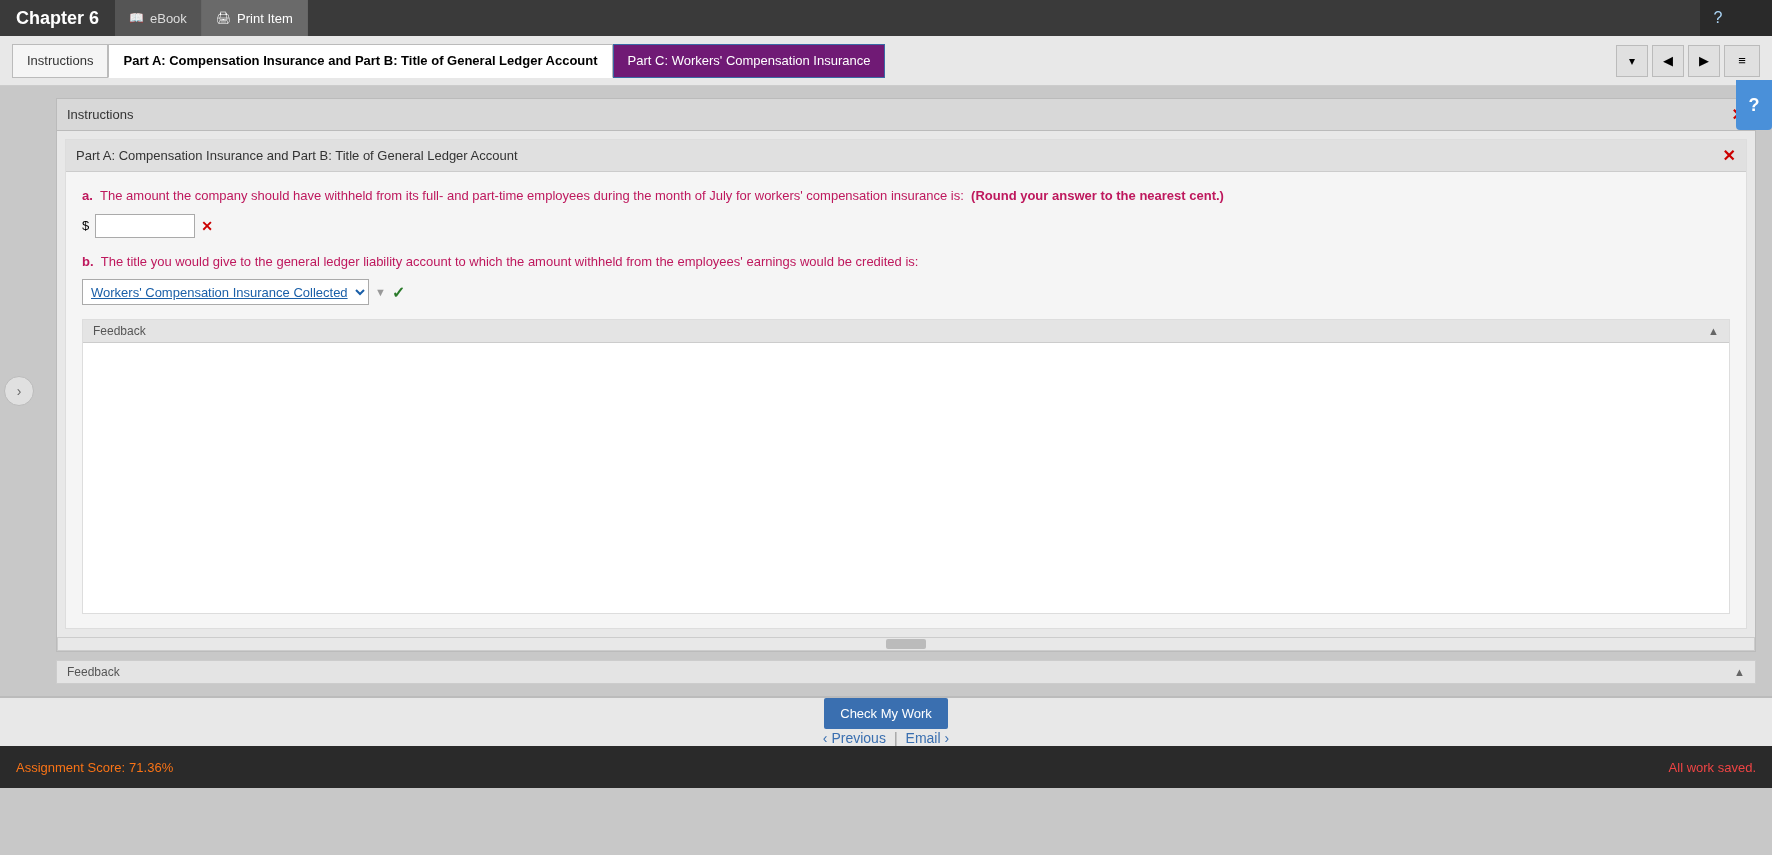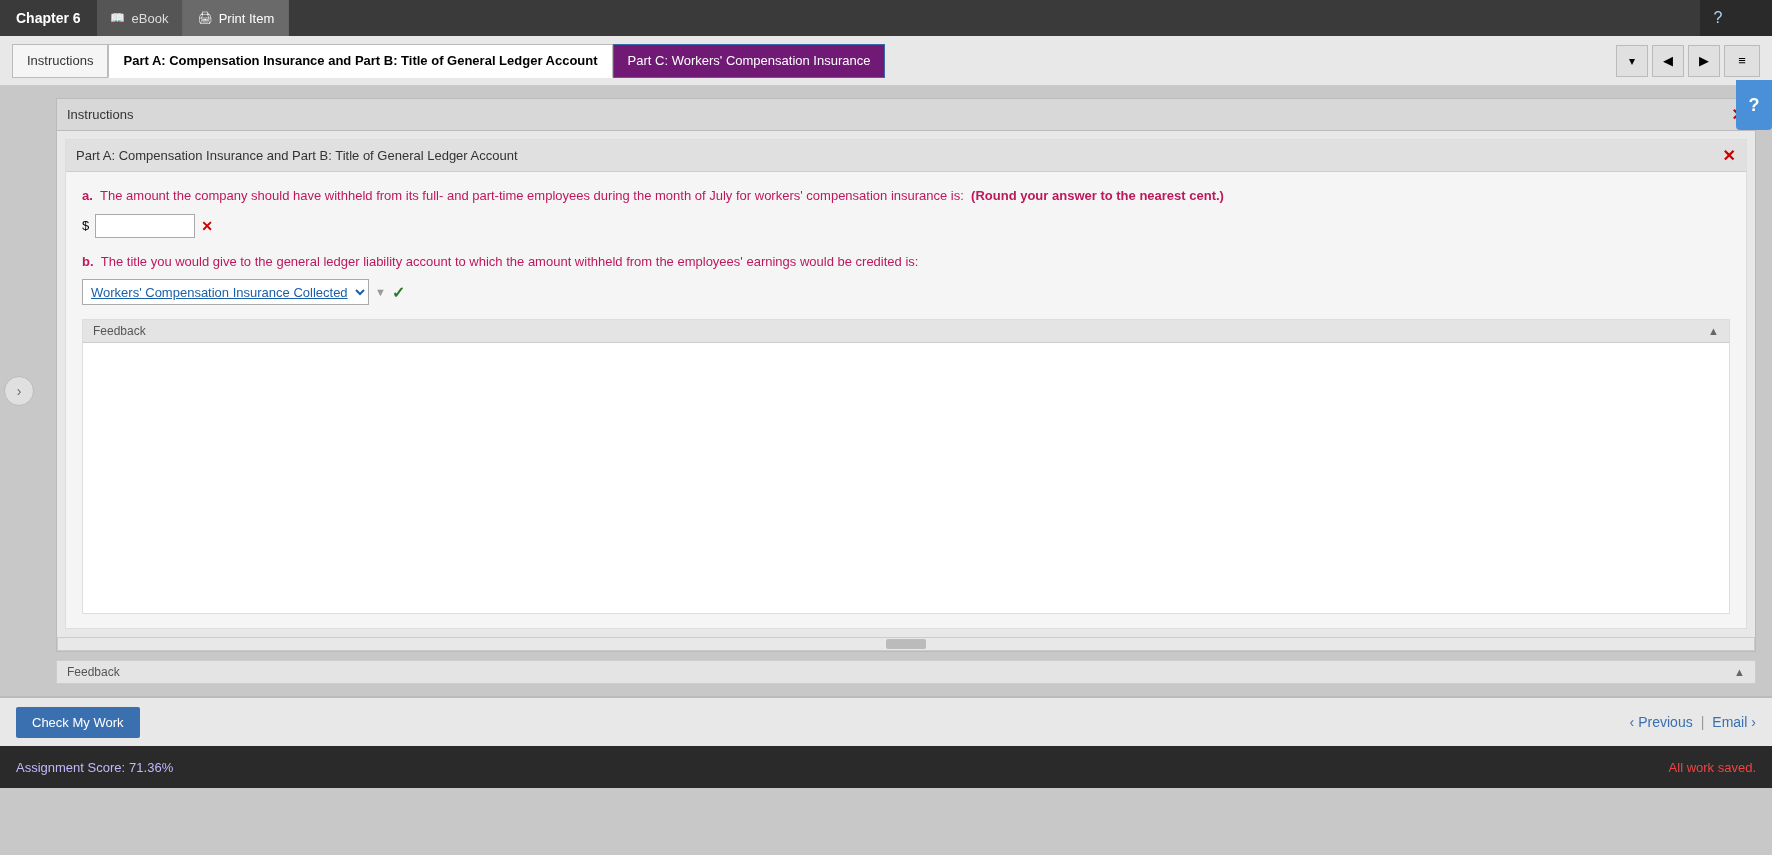--- a/index.html
+++ b/index.html
@@ -9,21 +9,21 @@
     .top-bar {
       background: #3a3a3a;
       height: 36px;
       display: flex;
       align-items: center;
       padding: 0 8px;
       gap: 0;
     }
     .top-bar-title {
       color: #fff;
-      font-size: 14px;
+      font-size: 18px;
       font-weight: bold;
       padding: 0 16px 0 8px;
       height: 36px;
       display: flex;
       align-items: center;
       background: #3a3a3a;
     }
     .top-bar-tab {
       background: #555;
       color: #ddd;
@@ -274,20 +274,21 @@
 
     
     .bottom-nav {
       background: #e8e8e8;
       border-top: 2px solid #bbb;
       height: 50px;
       display: flex;
       align-items: center;
       padding: 0 16px;
       justify-content: space-between;
+      flex-direction: column;
     }
     .check-my-work-btn {
       background: #3a6fb0;
       color: #fff;
       border: none;
       padding: 8px 16px;
       font-size: 13px;
       cursor: pointer;
       border-radius: 2px;
     }
@@ -314,21 +315,21 @@
     
     .status-bar {
       background: #2a2a2a;
       height: 42px;
       display: flex;
       align-items: center;
       padding: 0 16px;
       justify-content: space-between;
     }
     .status-text {
-      color: #c4b5fd;
+      color: #f97316;
       font-size: 13px;
     }
     .status-center {
       color: #ef4444;
       font-size: 13px;
     }
     .status-buttons {
       display: flex;
       gap: 8px;
       align-items: center;

